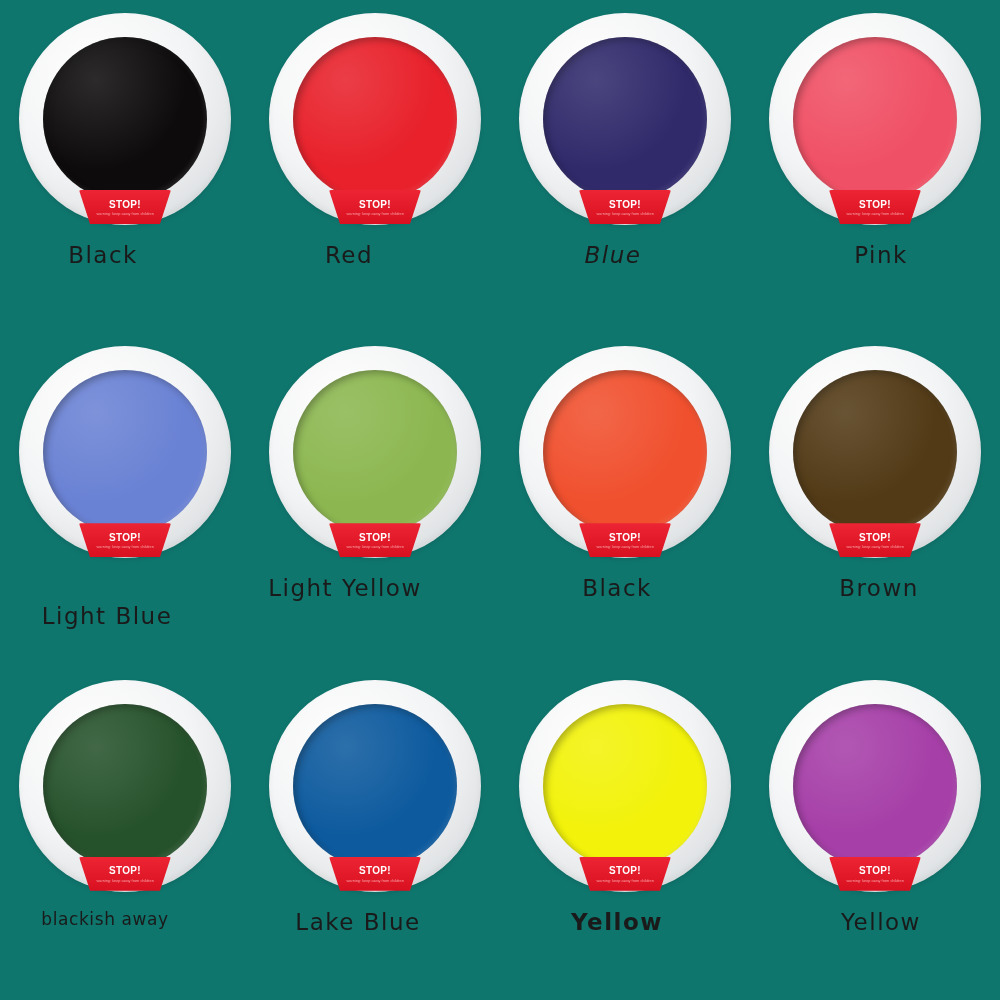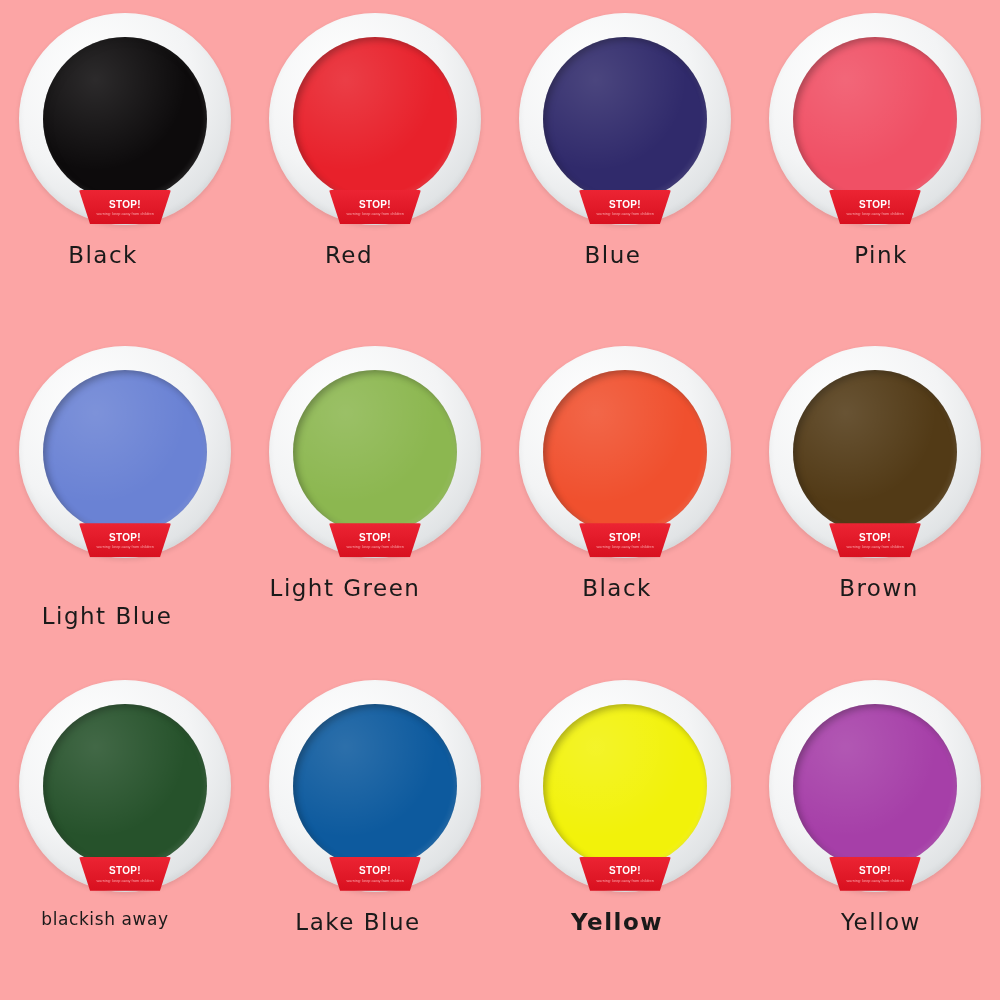--- a/index.html
+++ b/index.html
@@ -15,21 +15,21 @@
     background: #fafafa;
     font-family: "DejaVu Sans", sans-serif;
   }
 
   #product-grid {
     width: 1000px;
     height: 1000px;
     display: grid;
     grid-template-columns: repeat(4, 1fr);
     grid-template-rows: repeat(3, 1fr);
-    background: #fca5a5;
+    background: #0f766e;
   }
 
   .swatch-cell {
     position: relative;
     display: flex;
     flex-direction: column;
     align-items: center;
     justify-content: flex-start;
     padding-top: 10px;
   }
@@ -126,21 +126,21 @@
     margin-top: 14px;
     color: #1a1a1a;
     font-family: "DejaVu Sans", sans-serif;
     white-space: nowrap;
   }
 
   .color-label.size-normal { font-size: 23px; letter-spacing: 1.5px; text-align: center; }
   .color-label.size-small  { font-size: 17px; letter-spacing: 0.6px; }
   .lbl-shift-a  { transform: translateX(-22px); }
   .lbl-shift-b  { transform: translateX(-26px); }
-  .lbl-shift-c  { transform: translateX(-12px); }
+  .lbl-shift-c  { transform: translateX(-12px); font-style: italic; }
   .lbl-shift-d  { transform: translateX(6px); }
   .lbl-shift-e  { transform: translateX(-18px); margin-top: 42px; }
   .lbl-shift-f  { transform: translateX(-30px); }
   .lbl-shift-g  { transform: translateX(-8px); }
   .lbl-shift-h  { transform: translateX(4px); }
   .lbl-shift-i  { transform: translateX(-20px); }
   .lbl-shift-j  { transform: translateX(-24px); margin-left: 14px; }
   .lbl-shift-k  { transform: translateX(-8px); font-weight: bold; }
   .lbl-shift-l  { transform: translateX(6px); }
 </style>
@@ -205,21 +205,21 @@
     </div>
     <div class="swatch-cell">
       <div class="pad-wrap">
         <div class="pad-case"></div>
         <div class="pad-ink" style="background: rgb(140, 183, 80);"></div>
         <div class="stop-tab">
           <span class="stop-main">STOP!</span>
           <span class="stop-sub">warning: keep away from children</span>
         </div>
       </div>
-      <div class="color-label size-normal lbl-shift-f">Light Green</div>
+      <div class="color-label size-normal lbl-shift-f">Light Yellow</div>
     </div>
     <div class="swatch-cell">
       <div class="pad-wrap">
         <div class="pad-case"></div>
         <div class="pad-ink" style="background: rgb(240, 80, 46);"></div>
         <div class="stop-tab">
           <span class="stop-main">STOP!</span>
           <span class="stop-sub">warning: keep away from children</span>
         </div>
       </div>

